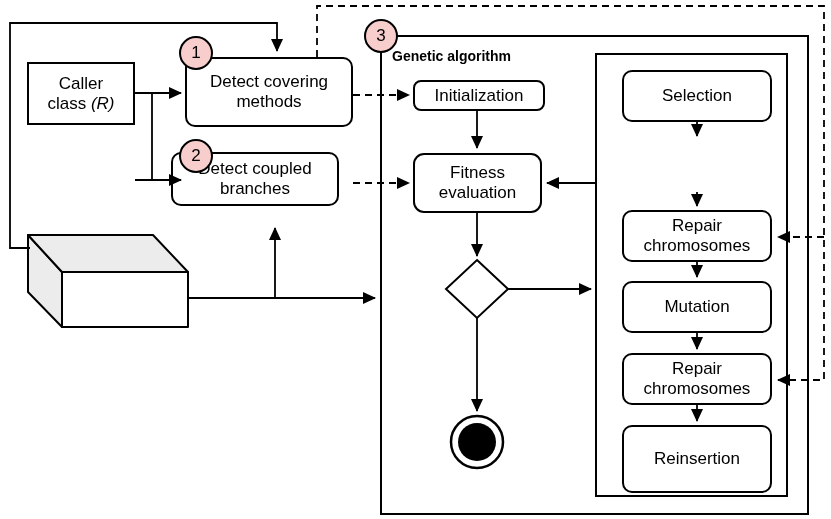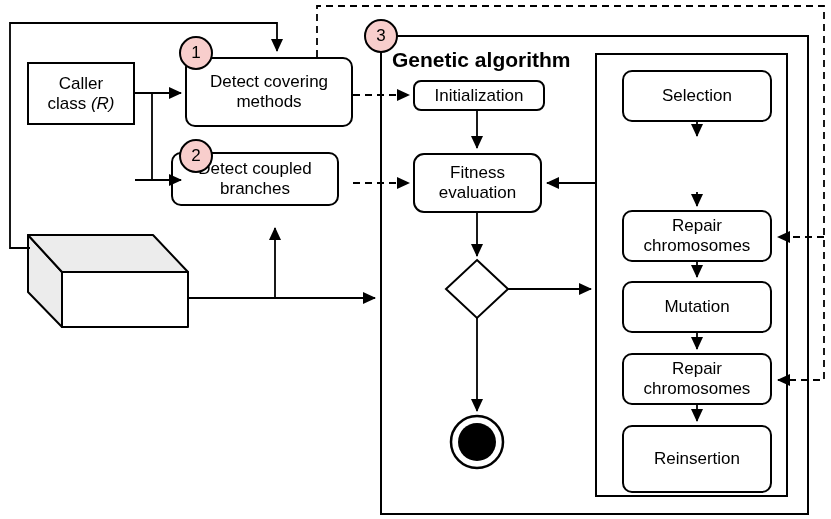--- a/index.html
+++ b/index.html
@@ -44,21 +44,21 @@
     display: flex;
     align-items: center;
     justify-content: center;
     font-size: 17px;
     z-index: 6;
   }
   .ga-title {
     position: absolute;
     left: 392px;
     top: 48px;
-    font-size: 21px;
+    font-size: 14px;
     font-weight: bold;
     z-index: 4;
     white-space: nowrap;
   }
   .svg-layer {
     position: absolute;
     left: 0; top: 0;
     width: 831px; height: 519px;
     z-index: 5;
     pointer-events: none;

